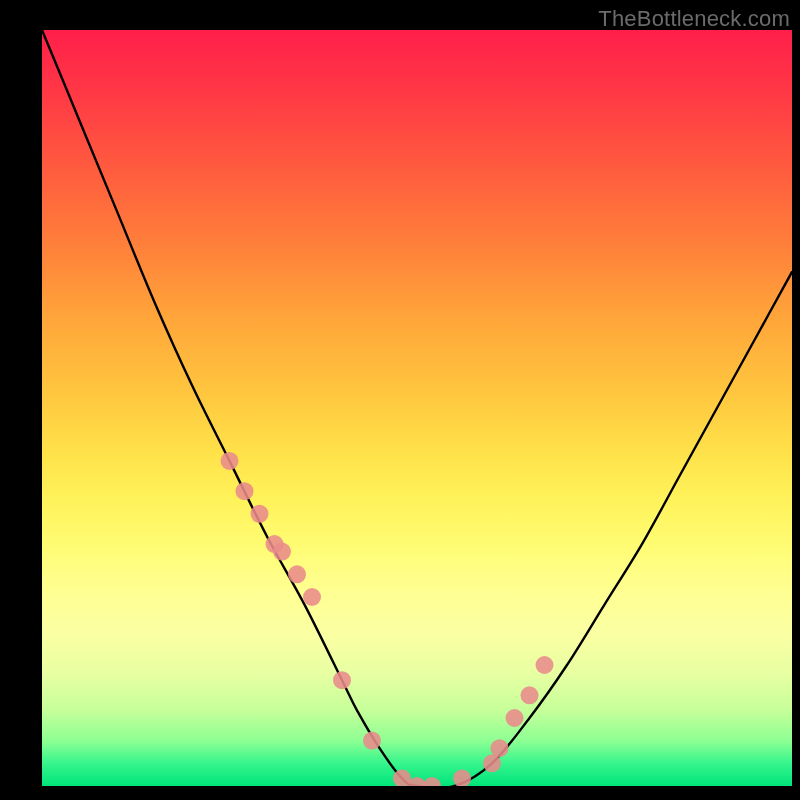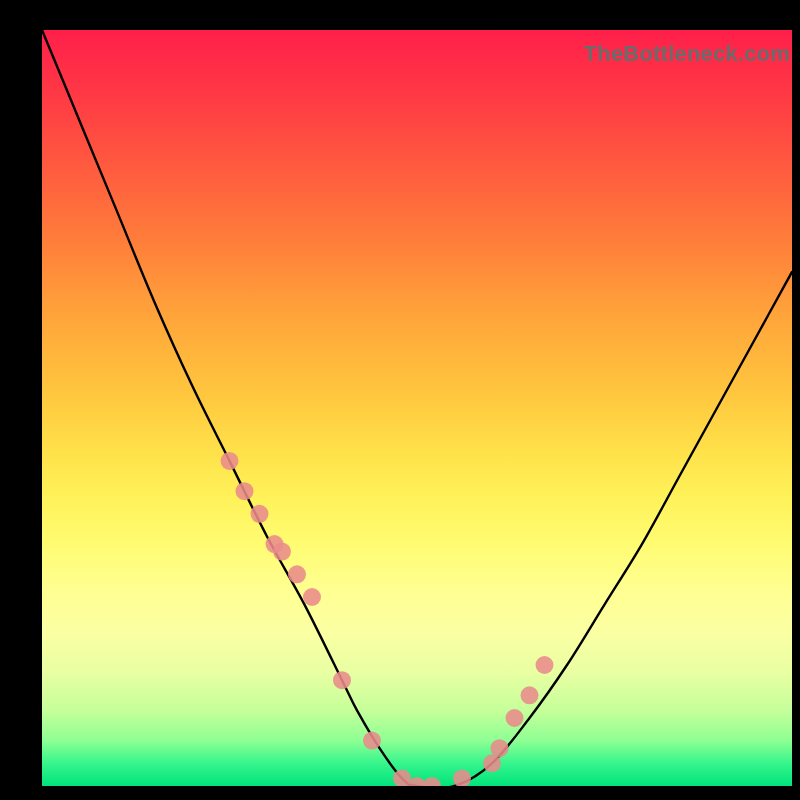--- a/index.html
+++ b/index.html
@@ -16,24 +16,23 @@
     width: 800px;
     height: 800px;
     background: #000;
   }
   .watermark {
     position: absolute;
     top: 6px;
     right: 10px;
     color: #6b6b6b;
     font-size: 22px;
-    font-weight: 700;
+    font-weight: 400;
     letter-spacing: 0.2px;
     z-index: 20;
-    margin-top: 35px;
   }
   .plot-area {
     position: absolute;
     left: 42px;
     top: 30px;
     width: 750px;
     height: 756px;
     
     background: linear-gradient(to bottom,
       #ff1f4a 0%,

